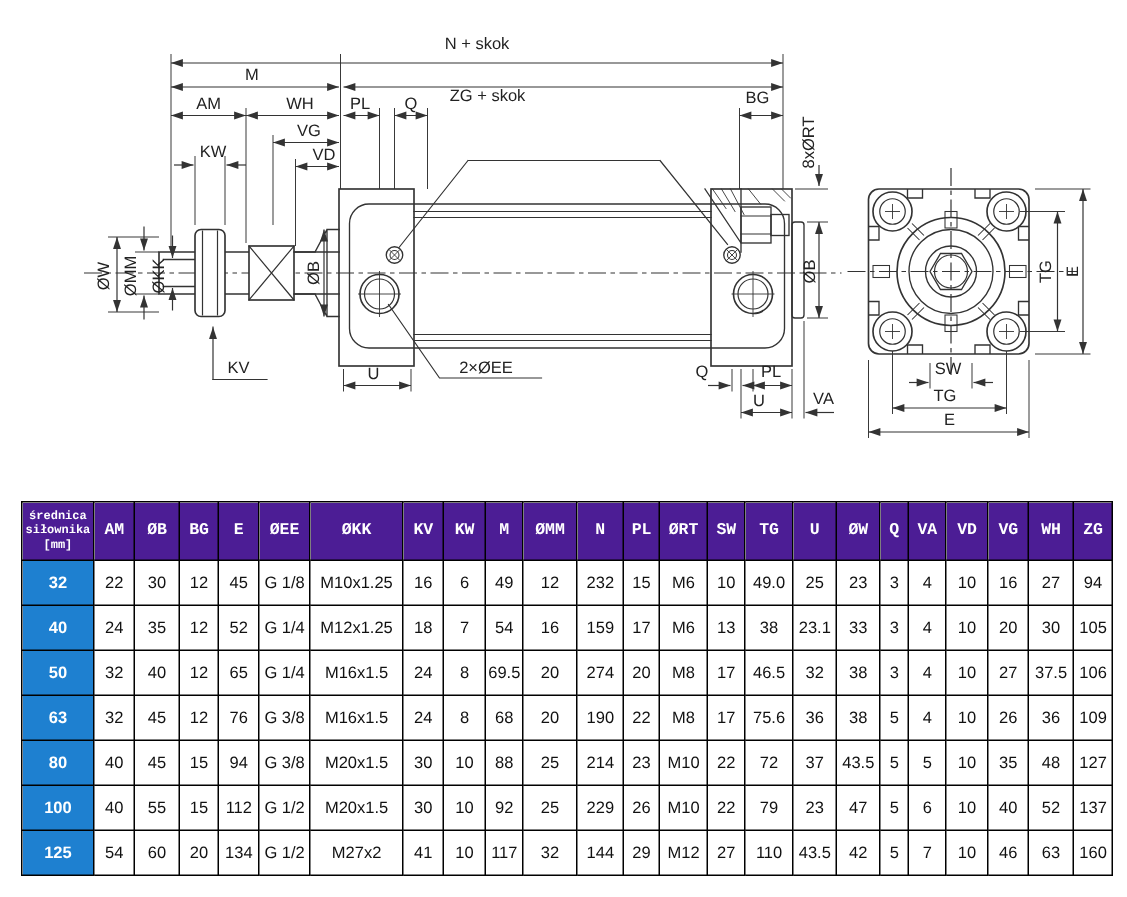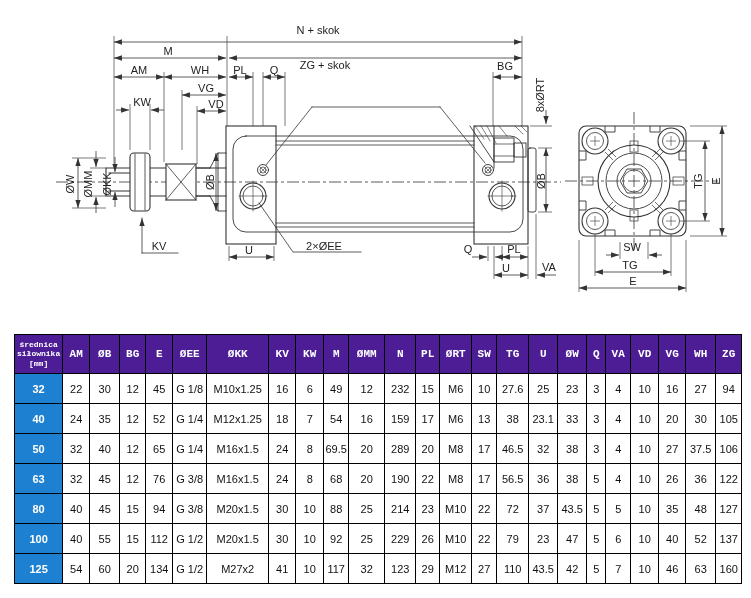--- a/index.html
+++ b/index.html
@@ -265,21 +265,21 @@
             <td>G 1/8</td>
             <td>M10x1.25</td>
             <td>16</td>
             <td>6</td>
             <td>49</td>
             <td>12</td>
             <td>232</td>
             <td>15</td>
             <td>M6</td>
             <td>10</td>
-            <td>27.6</td>
+            <td>49.0</td>
             <td>25</td>
             <td>23</td>
             <td>3</td>
             <td>4</td>
             <td>10</td>
             <td>16</td>
             <td>27</td>
             <td>94</td>
           </tr>
           <tr>
@@ -313,21 +313,21 @@
             <td>32</td>
             <td>40</td>
             <td>12</td>
             <td>65</td>
             <td>G 1/4</td>
             <td>M16x1.5</td>
             <td>24</td>
             <td>8</td>
             <td>69.5</td>
             <td>20</td>
-            <td>289</td>
+            <td>274</td>
             <td>20</td>
             <td>M8</td>
             <td>17</td>
             <td>46.5</td>
             <td>32</td>
             <td>38</td>
             <td>3</td>
             <td>4</td>
             <td>10</td>
             <td>27</td>
@@ -343,29 +343,29 @@
             <td>G 3/8</td>
             <td>M16x1.5</td>
             <td>24</td>
             <td>8</td>
             <td>68</td>
             <td>20</td>
             <td>190</td>
             <td>22</td>
             <td>M8</td>
             <td>17</td>
-            <td>56.5</td>
+            <td>75.6</td>
             <td>36</td>
             <td>38</td>
             <td>5</td>
             <td>4</td>
             <td>10</td>
             <td>26</td>
             <td>36</td>
-            <td>122</td>
+            <td>109</td>
           </tr>
           <tr>
             <th class="sizecell">80</th>
             <td>40</td>
             <td>45</td>
             <td>15</td>
             <td>94</td>
             <td>G 3/8</td>
             <td>M20x1.5</td>
             <td>30</td>
@@ -417,21 +417,21 @@
             <td>54</td>
             <td>60</td>
             <td>20</td>
             <td>134</td>
             <td>G 1/2</td>
             <td>M27x2</td>
             <td>41</td>
             <td>10</td>
             <td>117</td>
             <td>32</td>
-            <td>123</td>
+            <td>144</td>
             <td>29</td>
             <td>M12</td>
             <td>27</td>
             <td>110</td>
             <td>43.5</td>
             <td>42</td>
             <td>5</td>
             <td>7</td>
             <td>10</td>
             <td>46</td>

